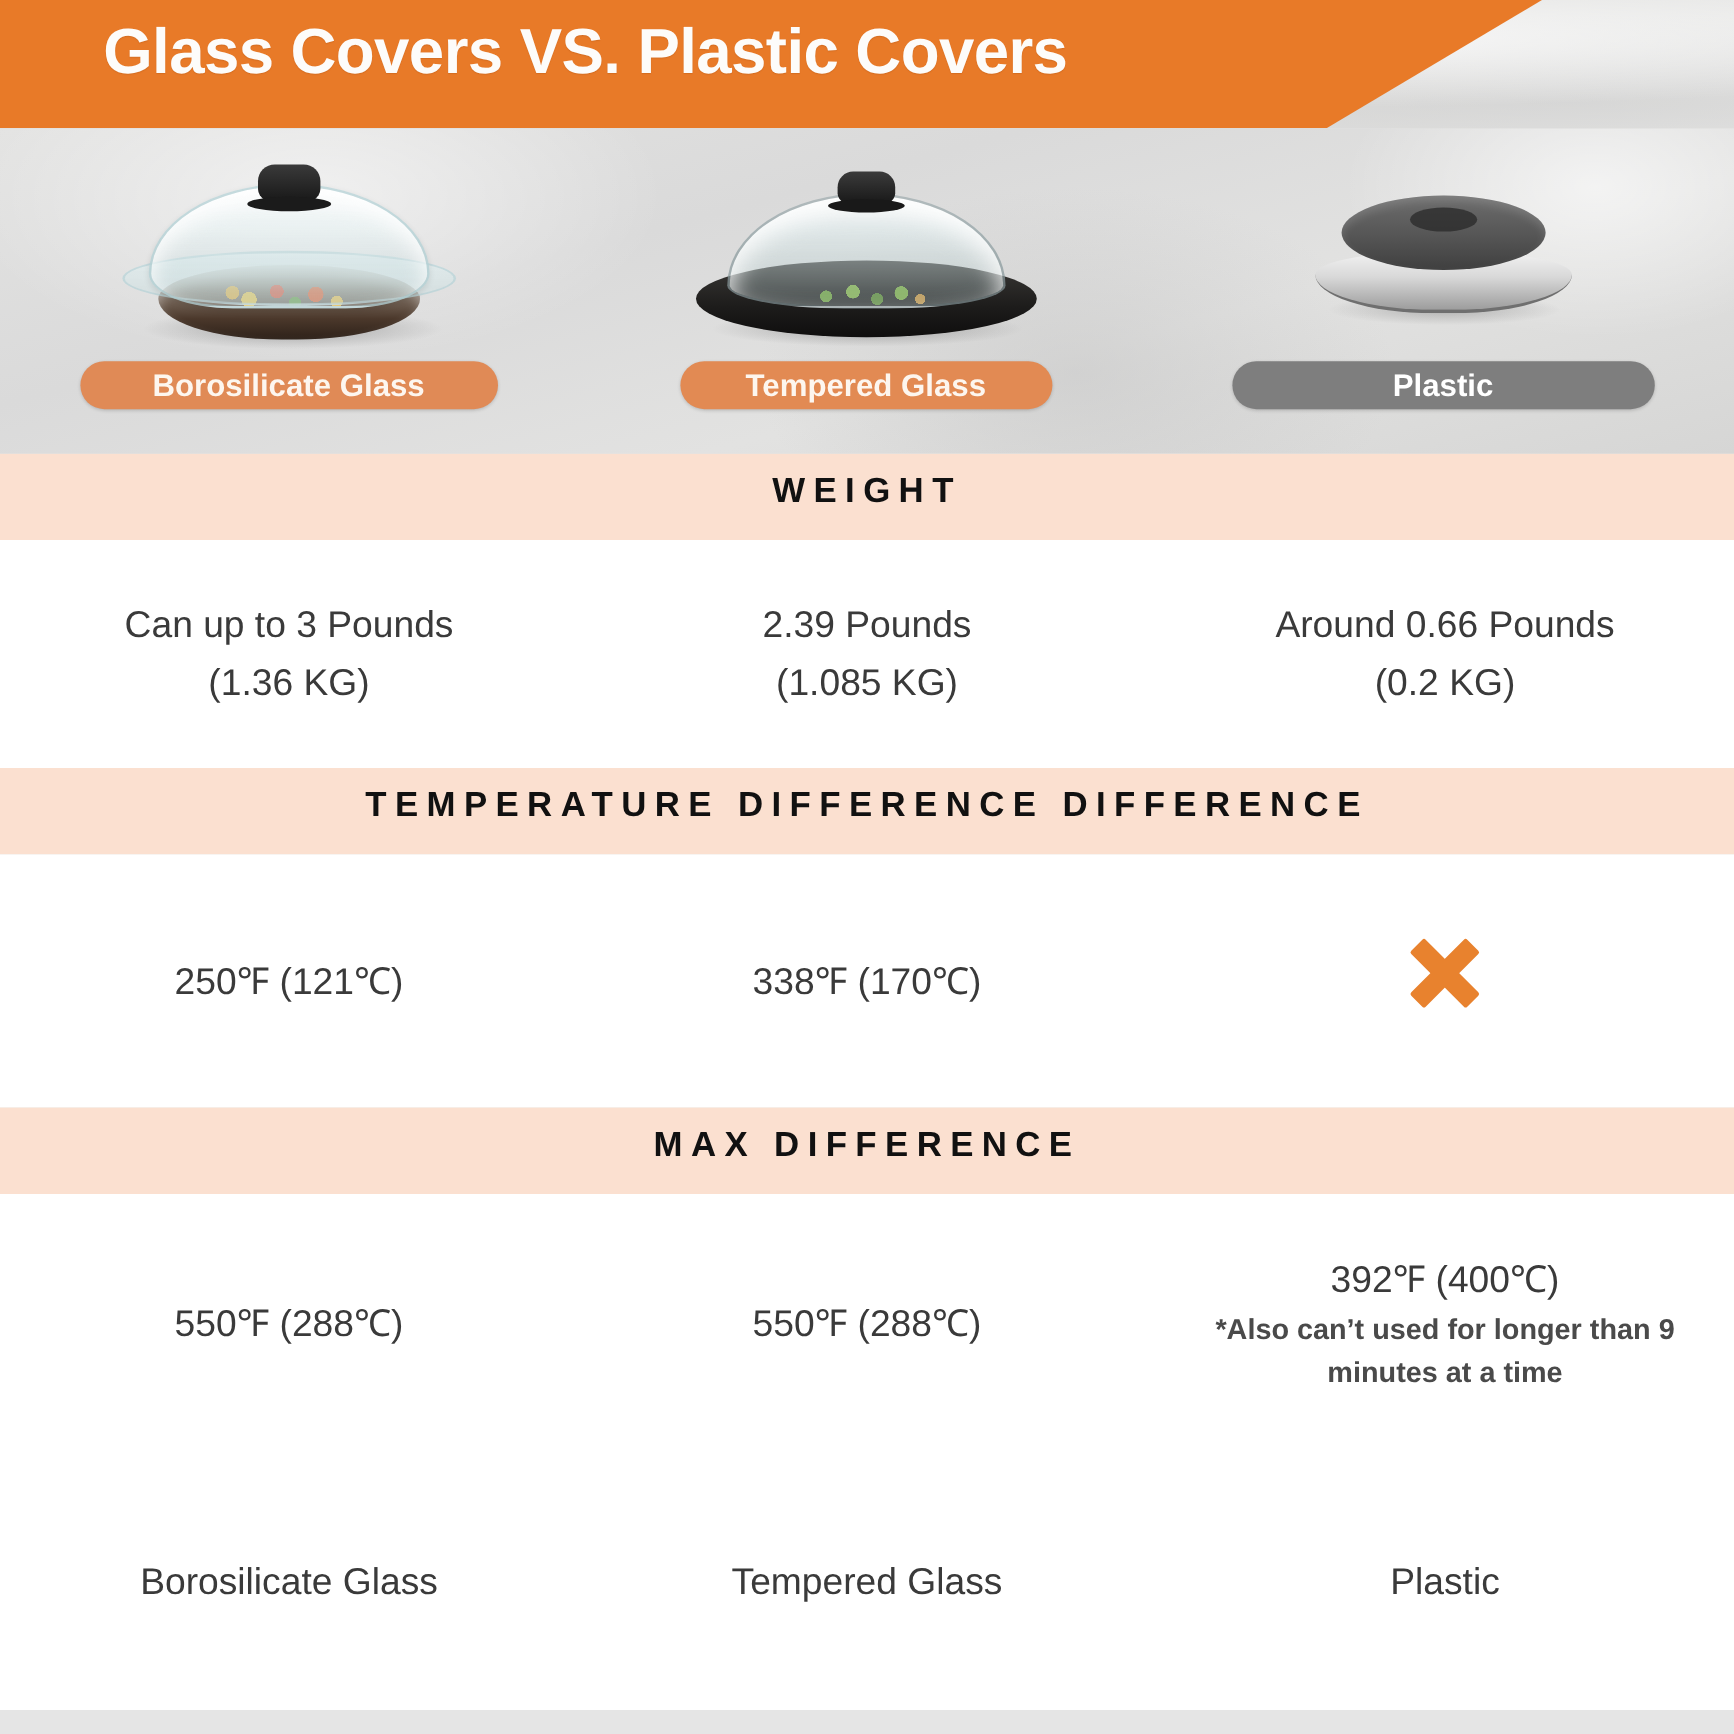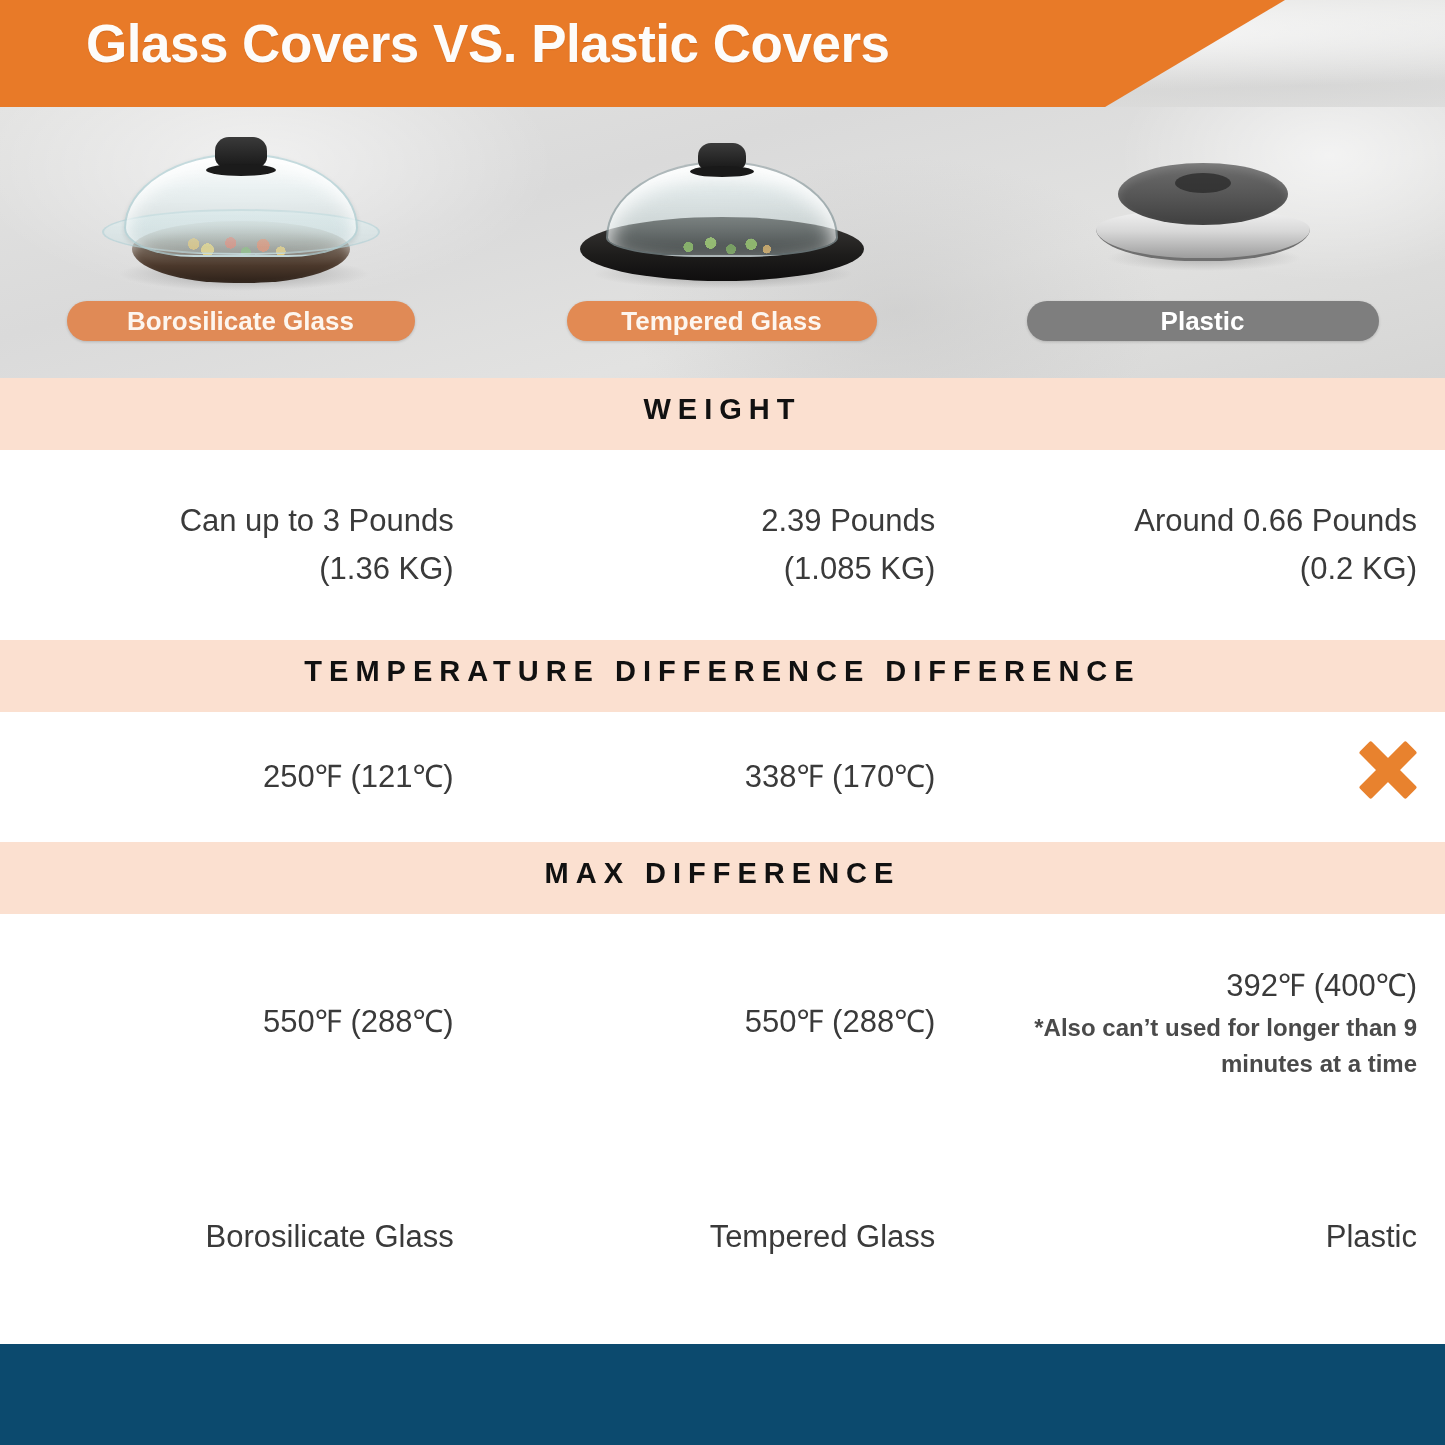--- a/index.html
+++ b/index.html
@@ -2,21 +2,21 @@
 <html><head>
 <meta charset="utf-8">
 <style>
   * { box-sizing: border-box; margin: 0; padding: 0; }
   html, body {
     width: 1445px; height: 1445px;
     background: #ffffff;
     font-family: "Liberation Sans", sans-serif;
     overflow: hidden;
   }
-  .page { position: relative; width: 1445px; height: 1445px; background:#0c4a6e; }
+  .page { position: relative; width: 1445px; height: 1445px; background:#e5e5e5; }
 
   
   .header {
     position: relative;
     width: 1445px; height: 107px;
     background: #e0e0df;
     overflow: hidden;
   }
   .header-bg-texture {
     position: absolute; inset: 0;
@@ -199,30 +199,30 @@
     line-height: 62px; height: 72px;
   }
   .row {
     width: 1445px;
     display: flex;
     align-items: center;
     background: #ffffff;
   }
   .cell {
     flex: 1 1 0;
-    text-align: right;
+    text-align: center;
     color: #3a3a3a;
     font-size: 31px;
     line-height: 48px;
     padding: 0 28px;
   }
   .cell .sub { display: block; }
   .cell .note { display: block; font-size: 24px; line-height: 36px; color: #4a4a4a; font-weight: bold; }
   .row-weight { height: 190px; }
-  .row-tdr { height: 130px; }
+  .row-tdr { height: 211px; }
   .row-maxtemp { height: 215px; }
   .row-material { height: 215px; }
 
   .xmark {
     display: inline-block; position: relative;
     width: 58px; height: 58px;
   }
   .xmark::before, .xmark::after {
     content:""; position:absolute; left: 50%; top: 50%;
     width: 66px; height: 17px; background: #e8822e;

